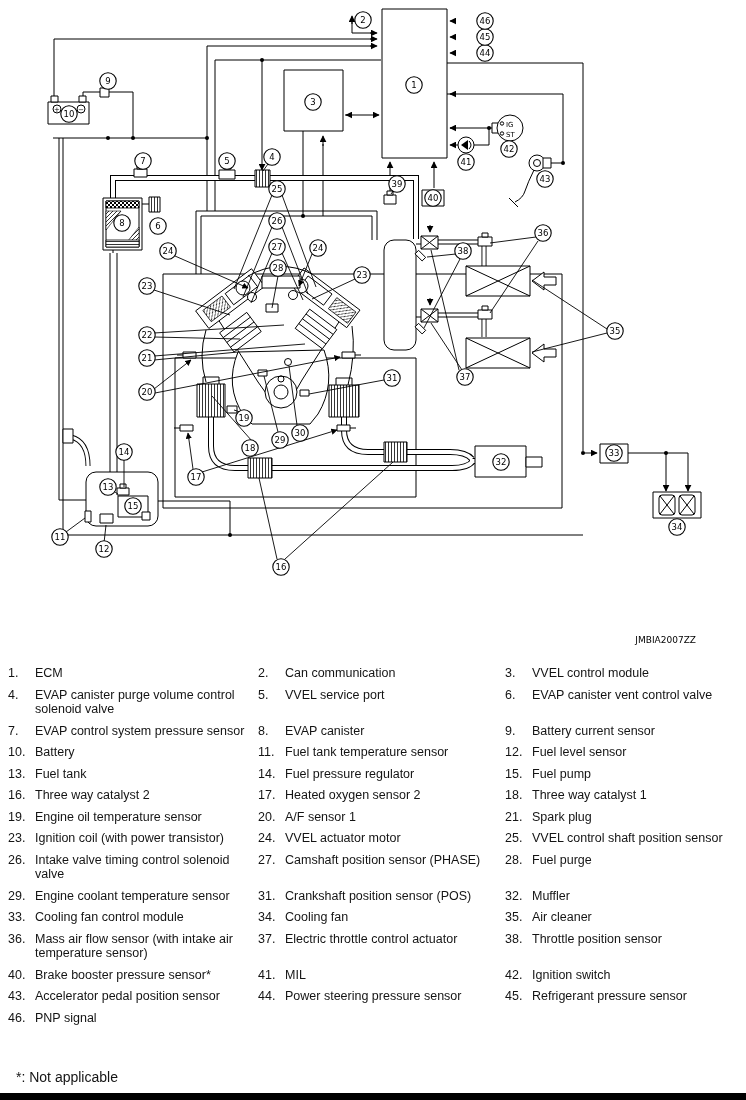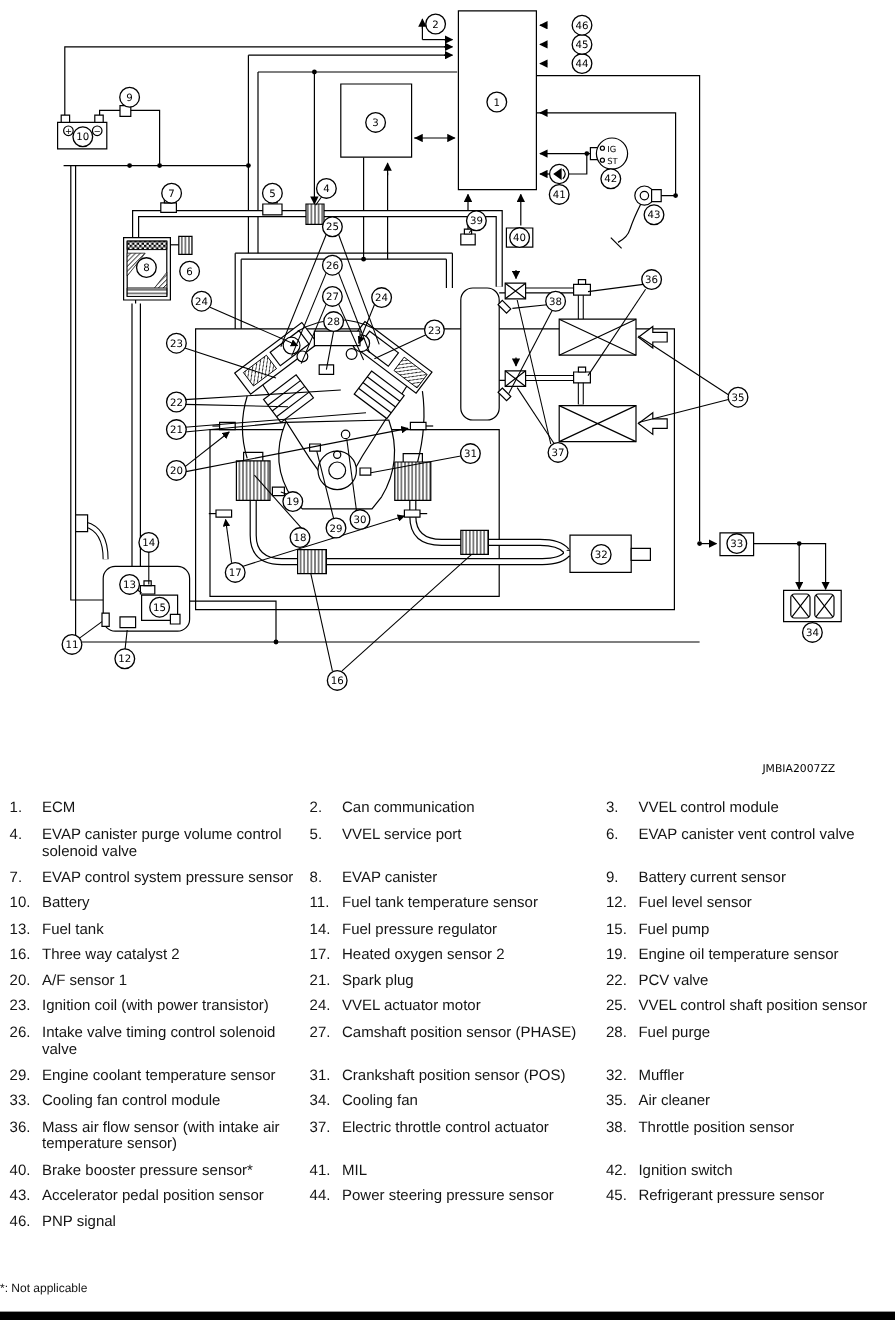--- a/index.html
+++ b/index.html
@@ -6,21 +6,21 @@
   .page{position:relative;width:746px;height:1100px;background:#fff;overflow:hidden;
         font-family:"Liberation Sans",sans-serif;color:#111;}
   svg{position:absolute;left:0;top:0;}
   svg *{vector-effect:non-scaling-stroke;}
   .legend{position:absolute;left:8px;top:666px;width:734px;display:grid;
           grid-template-columns:250px 247px 237px;row-gap:7px;
           font-size:12.5px;line-height:1.16;color:#141414;}
   .legend-item{display:flex;align-items:flex-start;}
   .legend-item .num{flex:none;width:27px;}
   .legend-item .txt{padding-right:12px;}
-  .footnote{position:absolute;left:0;font-size:10px;color:#141414;}
+  .footnote{position:absolute;left:16px;font-size:14px;color:#141414;}
   .bottom-bar{position:absolute;left:0;top:1093px;width:746px;height:7px;background:#000;}
   .callout circle{fill:#fff;stroke:#000;stroke-width:1.1;}
   .callout text{font-family:"DejaVu Sans",sans-serif;font-size:8.5px;fill:#000;
                 text-anchor:middle;}
   .wire{fill:none;stroke:#000;stroke-width:1;}
   .leader{fill:none;stroke:#000;stroke-width:0.9;}
   .pipeB{fill:none;stroke:#000;stroke-width:6;}
   .pipeW{fill:none;stroke:#fff;stroke-width:4;}
   .ductB{fill:none;stroke:#000;stroke-width:5;}
   .ductW{fill:none;stroke:#fff;stroke-width:3.2;}
@@ -632,34 +632,34 @@
       </div>
       <div class="legend-item">
         <span class="num">16.</span>
         <span class="txt">Three way catalyst 2</span>
       </div>
       <div class="legend-item">
         <span class="num">17.</span>
         <span class="txt">Heated oxygen sensor 2</span>
       </div>
       <div class="legend-item">
+        <span class="num">18.</span>
+        <span class="txt">Three way catalyst 1</span>
+      </div>
+      <div class="legend-item">
         <span class="num">19.</span>
         <span class="txt">Engine oil temperature sensor</span>
       </div>
       <div class="legend-item">
         <span class="num">20.</span>
         <span class="txt">A/F sensor 1</span>
       </div>
       <div class="legend-item">
         <span class="num">21.</span>
         <span class="txt">Spark plug</span>
-      </div>
-      <div class="legend-item">
-        <span class="num">22.</span>
-        <span class="txt">PCV valve</span>
       </div>
       <div class="legend-item">
         <span class="num">23.</span>
         <span class="txt">Ignition coil (with power transistor)</span>
       </div>
       <div class="legend-item">
         <span class="num">24.</span>
         <span class="txt">VVEL actuator motor</span>
       </div>
       <div class="legend-item">

